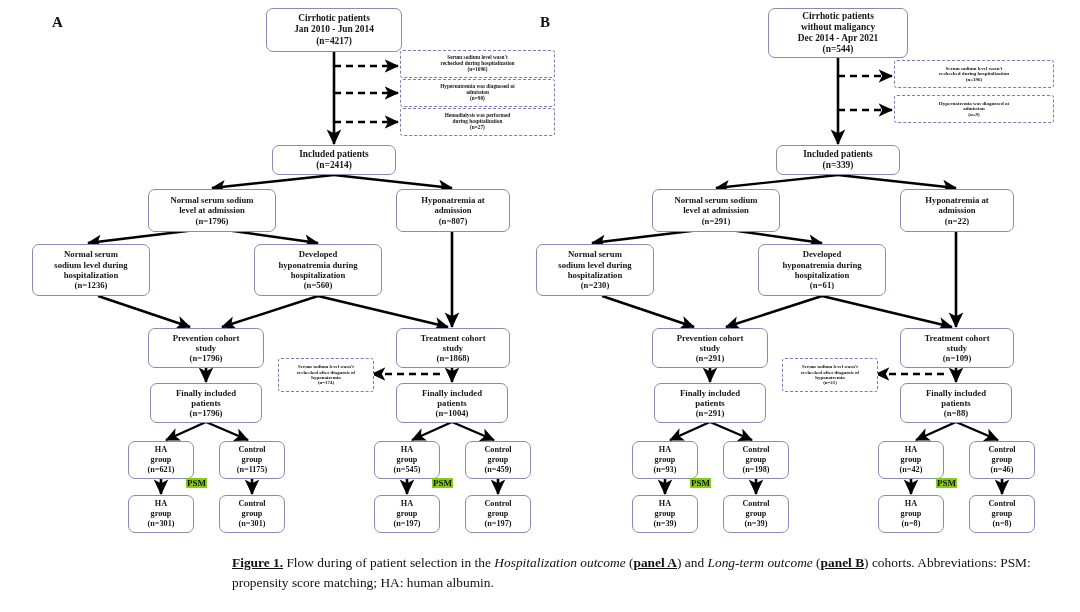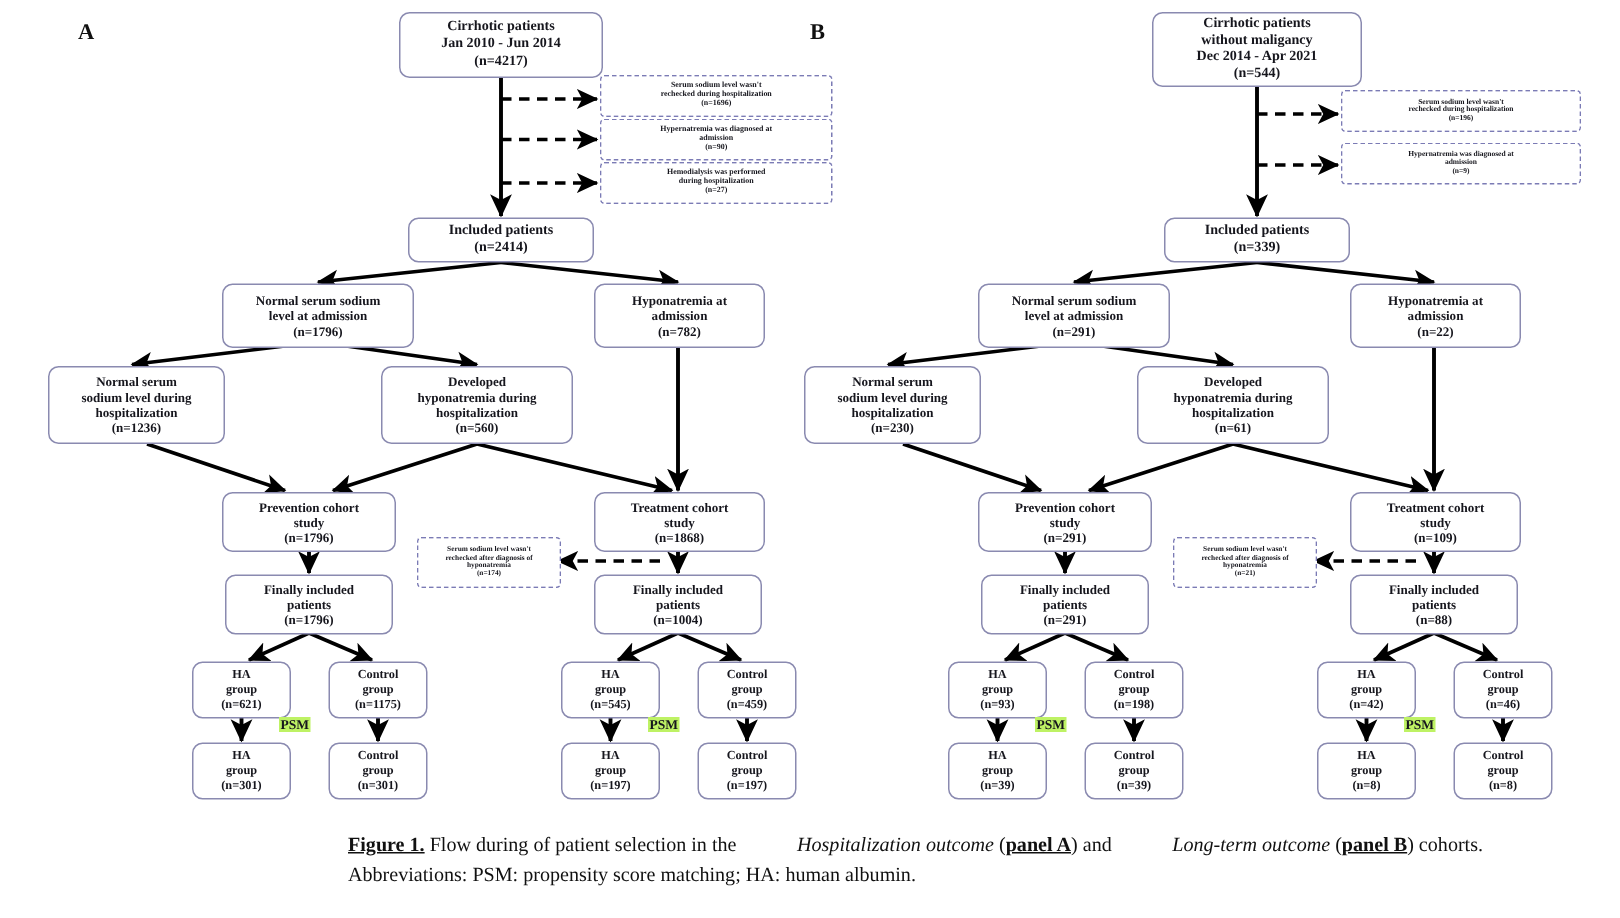--- a/index.html
+++ b/index.html
@@ -89,38 +89,38 @@
   }
 
   
   .psm {
     position: absolute;
     font-family: "Liberation Serif", serif;
     font-weight: bold;
     font-size: 9px;
     color: #16161d;
     z-index: 4;
-    background: #bef264;
+    background: #84cc16;
     padding: 0 1px;
   }
 
   
   #caption {
     position: absolute;
     left: 232px;
     top: 553px;
     width: 818px;
     font-family: "Liberation Serif", serif;
     font-size: 13.4px;
     line-height: 1.52;
     color: #111;
     text-align: left;
   }
   #caption b { font-weight: bold; text-decoration: underline; }
-  #caption i { font-style: italic; margin-left: 37px; }
+  #caption i { font-style: italic; }
 </style>
 </head>
 <body>
 
 <div id="figure-root">
 
   <svg id="wires" viewBox="0 0 1080 612">
     <defs>
       <marker id="ah" markerWidth="7" markerHeight="7" refX="5.6" refY="3" orient="auto" markerUnits="strokeWidth">
         <path d="M0,0.2 L6,3 L0,5.8 L1.5,3 Z" fill="#000"></path>
@@ -244,21 +244,21 @@
       <span>Normal serum sodium</span><br>
       <span>level at admission</span><br>
       <span>(n=1796)</span>
     </span>
   </div>
 
   <div class="node sz-md" style="left:396px; top:189px; width:114px; height:43px;">
     <span class="txt">
       <span>Hyponatremia at</span><br>
       <span>admission</span><br>
-      <span>(n=782)</span>
+      <span>(n=807)</span>
     </span>
   </div>
 
   <div class="node sz-md" style="left:32px; top:244px; width:118px; height:52px;">
     <span class="txt">
       <span>Normal serum</span><br>
       <span>sodium level during</span><br>
       <span>hospitalization</span><br>
       <span>(n=1236)</span>
     </span>

